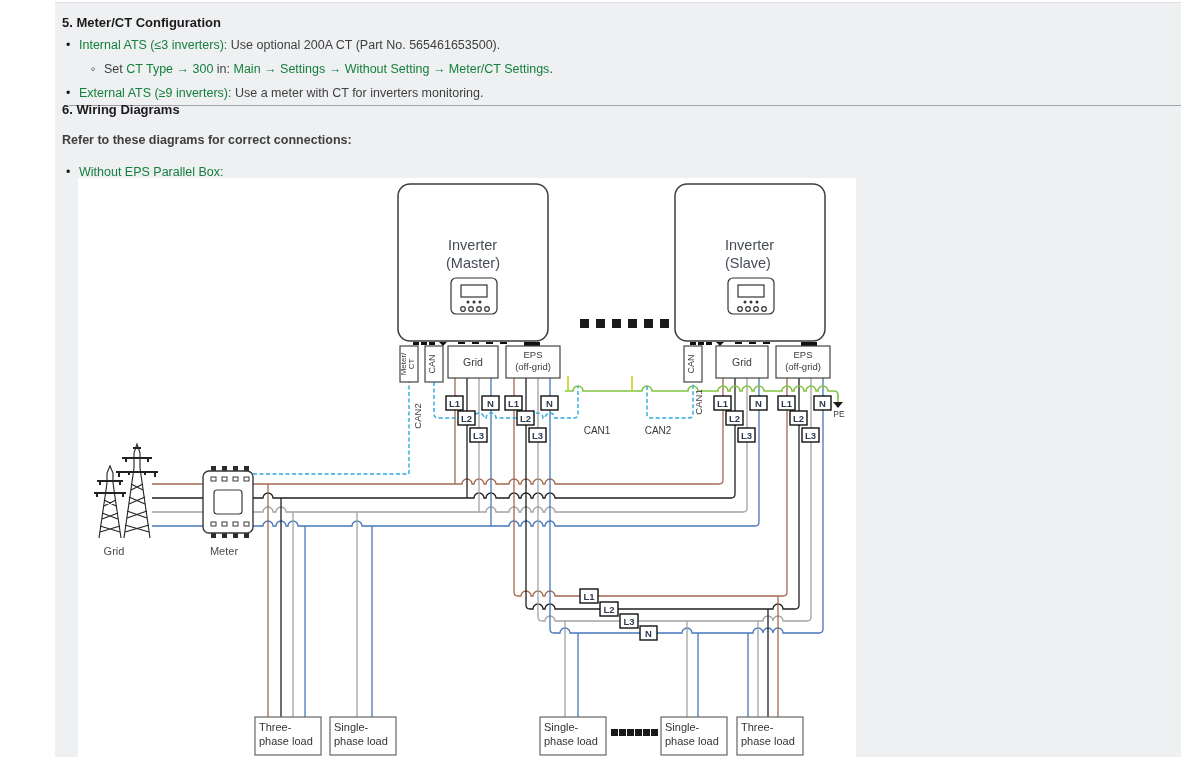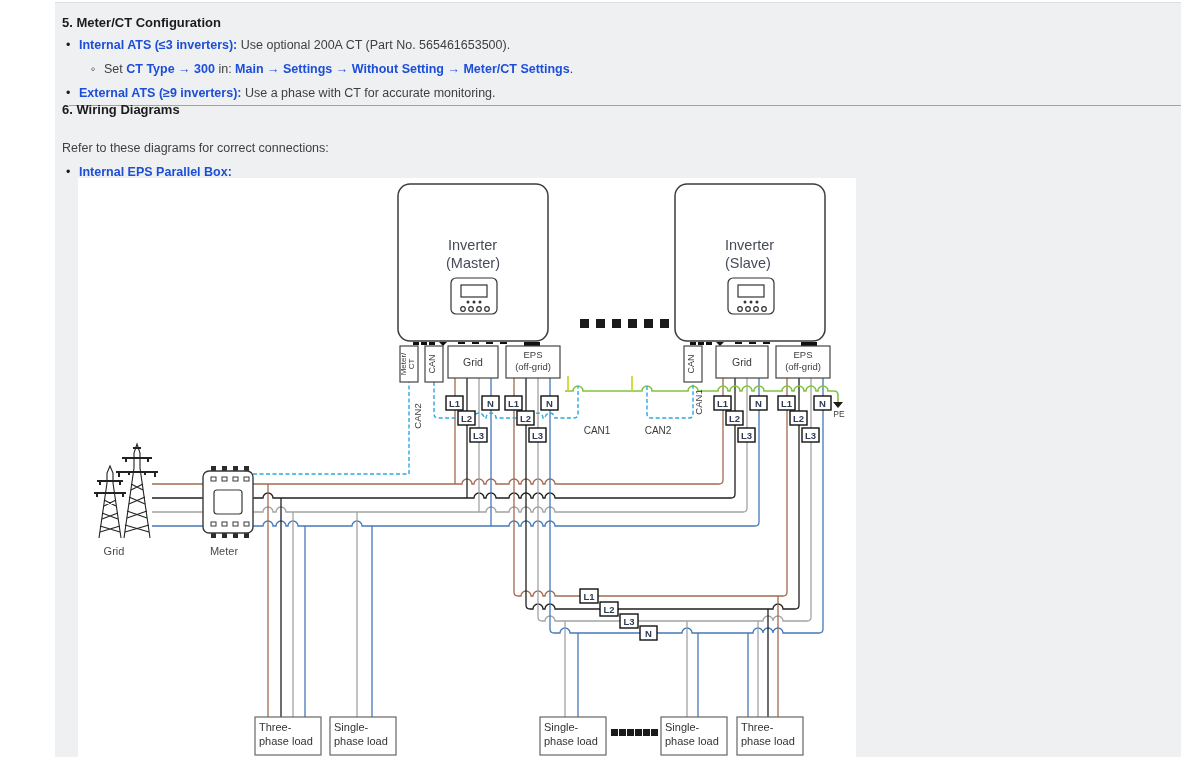--- a/index.html
+++ b/index.html
@@ -1,47 +1,47 @@
 <!DOCTYPE html>
 <html><head>
 <meta charset="utf-8">
 <style>
   html,body{margin:0;padding:0;}
   body{width:1181px;height:757px;background:#ffffff;font-family:"Liberation Sans",sans-serif;position:relative;overflow:hidden;}
   .panel{position:absolute;left:55px;top:2px;right:0;bottom:0;background:#eef0f2;border-top:1px solid #dcdee1;}
   .doc{position:absolute;left:7px;top:0;right:0;color:#3f3f3f;font-size:12.5px;}
   .line{position:absolute;left:0;white-space:pre-wrap;}
   .h{font-weight:bold;color:#1b1b1b;font-size:13px;}
-  .b{font-weight:bold;color:#1d4ed8;}
+  .b{font-weight:normal;color:#15803d;}
   .marker{position:absolute;color:#1b1b1b;}
   .hrule{position:absolute;left:7px;top:102px;width:1119px;border-top:1px solid #a0a3a7;}
   .diagram{position:absolute;left:23px;top:175px;width:778px;height:580px;background:#ffffff;}
   svg text{font-family:"Liberation Sans",sans-serif;}
 </style>
 </head>
 <body>
 
 <div class="panel">
   <div class="doc">
 
     <div class="line h" style="top:12px;">5. Meter/CT Configuration</div>
 
     <div class="line" style="top:35px;left:17px;"><span class="marker" style="left:-13px;">•</span><span class="b">Internal ATS (≤3 inverters):</span><span> Use optional 200A CT (Part No. 565461653500).</span></div>
 
     <div class="line" style="top:59px;left:42px;"><span class="marker" style="left:-13px;">◦</span><span>Set </span><span class="b">CT Type → 300</span><span> in: </span><span class="b">Main → Settings → Without Setting → Meter/CT Settings</span><span>.</span></div>
 
-    <div class="line" style="top:83px;left:17px;"><span class="marker" style="left:-13px;">•</span><span class="b">External ATS (≥9 inverters):</span><span> Use a phase with CT for accurate monitoring.</span></div>
+    <div class="line" style="top:83px;left:17px;"><span class="marker" style="left:-13px;">•</span><span class="b">External ATS (≥9 inverters):</span><span> Use a meter with CT for inverters monitoring.</span></div>
 
     <div class="hrule"></div>
 
     <div class="line h" style="top:99px;">6. Wiring Diagrams</div>
 
-    <div class="line" style="top:138px;">Refer to these diagrams for correct connections:</div>
-
-    <div class="line" style="top:162px;left:17px;"><span class="marker" style="left:-13px;">•</span><span class="b">Internal EPS Parallel Box:</span></div>
+    <div class="line" style="top:130px;font-weight:bold;">Refer to these diagrams for correct connections:</div>
+
+    <div class="line" style="top:162px;left:17px;"><span class="marker" style="left:-13px;">•</span><span class="b">Without EPS Parallel Box:</span></div>
 
   </div>
 
   <div class="diagram">
   <svg width="778" height="580" viewBox="78 177 778 580">
 
     <g fill="none" stroke-width="1.3">
       <path stroke="#a26a4f" d="M152 483 L462 483 A5 5 0 0 1 472 483 L474 483 A5 5 0 0 1 484 483 L486 483 A5 5 0 0 1 496 483 L509 483 A5 5 0 0 1 519 483 L521 483 A5 5 0 0 1 531 483 L533 483 A5 5 0 0 1 543 483 L545 483 A5 5 0 0 1 555 483 L719 483 Q723 483 723 479 L723 377"></path>
       <path stroke="#1f1f1f" d="M152 497 L263 497 A5 5 0 0 1 273 497 L474 497 A5 5 0 0 1 484 497 L486 497 A5 5 0 0 1 496 497 L509 497 A5 5 0 0 1 519 497 L521 497 A5 5 0 0 1 531 497 L533 497 A5 5 0 0 1 543 497 L545 497 A5 5 0 0 1 555 497 L731 497 Q735 497 735 493 L735 377"></path>
       <path stroke="#a3a3a3" d="M152 511 L263 511 A5 5 0 0 1 273 511 L276 511 A5 5 0 0 1 286 511 L486 511 A5 5 0 0 1 496 511 L509 511 A5 5 0 0 1 519 511 L521 511 A5 5 0 0 1 531 511 L533 511 A5 5 0 0 1 543 511 L545 511 A5 5 0 0 1 555 511 L743 511 Q747 511 747 507 L747 377"></path>

